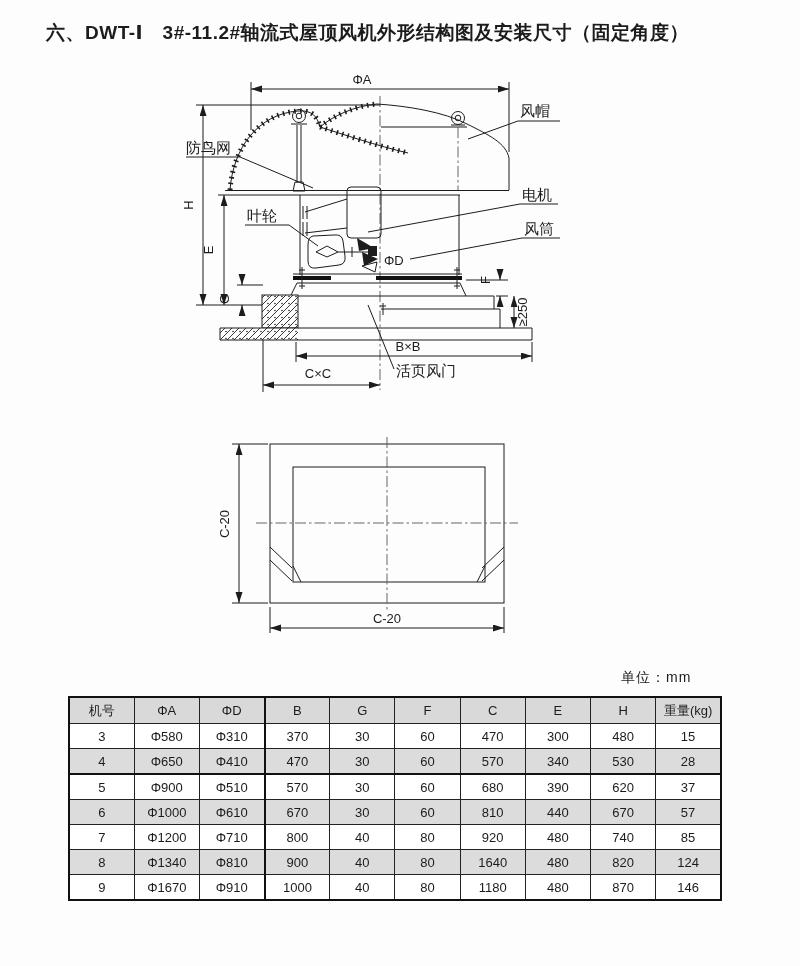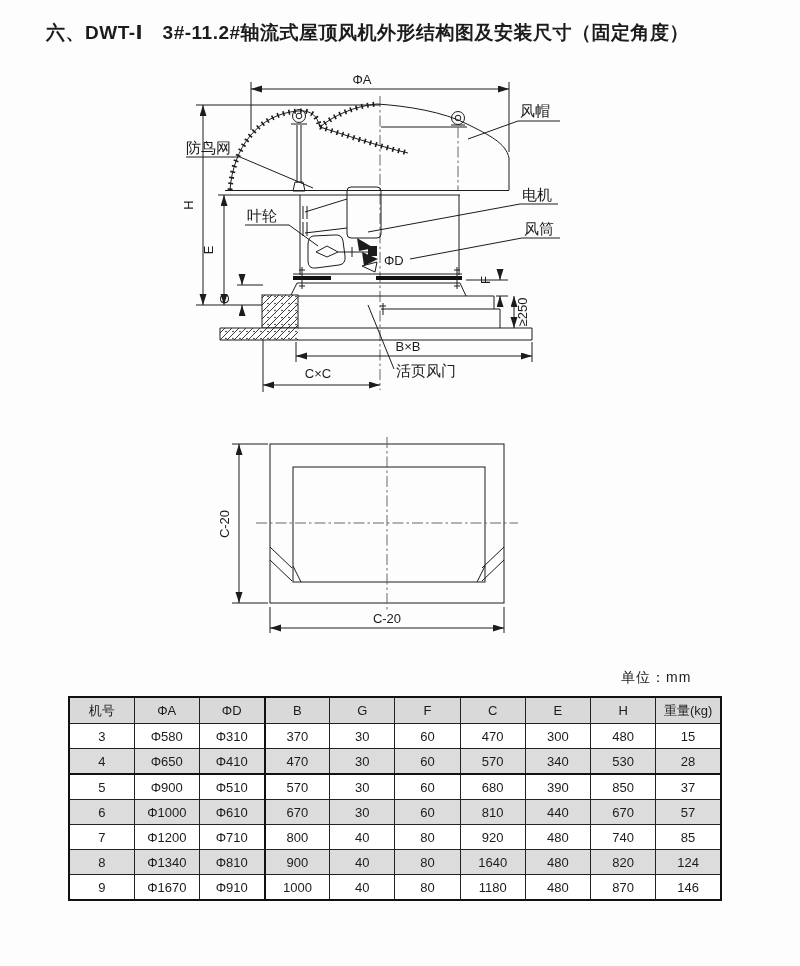--- a/index.html
+++ b/index.html
@@ -265,21 +265,21 @@
       </tr>
       <tr>
         <td>5</td>
         <td>Φ900</td>
         <td>Φ510</td>
         <td>570</td>
         <td>30</td>
         <td>60</td>
         <td>680</td>
         <td>390</td>
-        <td>850</td>
+        <td>620</td>
         <td>37</td>
       </tr>
       <tr class="alt">
         <td>6</td>
         <td>Φ1000</td>
         <td>Φ610</td>
         <td>670</td>
         <td>30</td>
         <td>60</td>
         <td>810</td>

